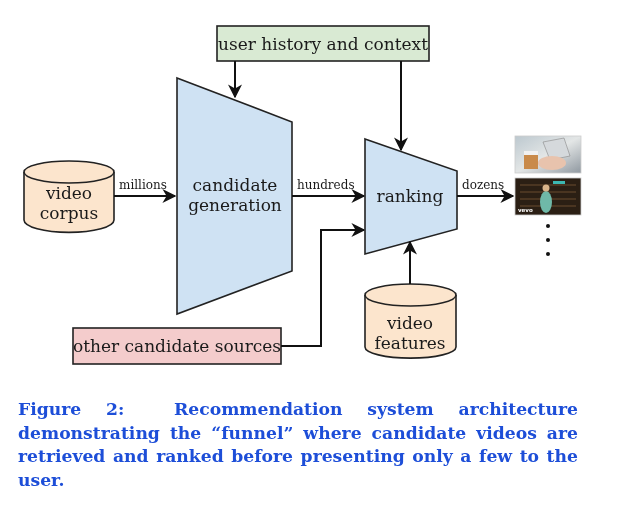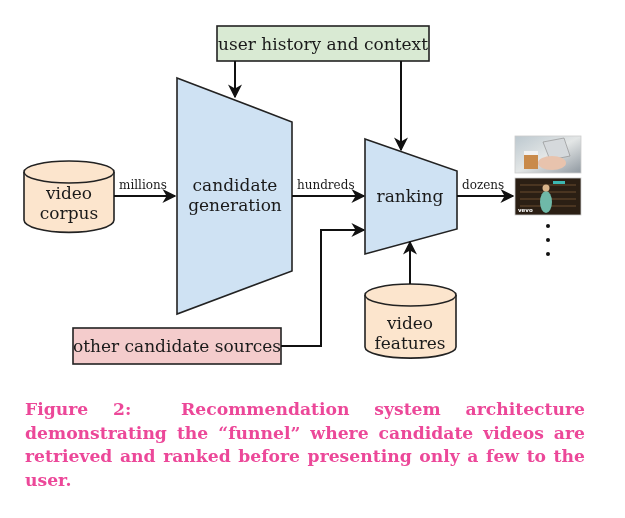--- a/index.html
+++ b/index.html
@@ -2,23 +2,23 @@
 <html><head>
 <meta charset="utf-8">
 <style>
   html, body { margin:0; padding:0; background:#ffffff; }
   body { width:625px; height:518px; position:relative; overflow:hidden; }
   #diagram { position:absolute; left:0; top:0; width:625px; height:390px; }
   .lbl { font-family:"DejaVu Serif","Liberation Serif",serif; fill:#1a1a1a; }
   .small { font-size:12px; }
   .big { font-size:17px; }
   #caption {
-    position:absolute; left:25px; top:398px; width:560px;
+    position:absolute; left:18px; top:398px; width:560px;
     font-family:"DejaVu Serif","Liberation Serif",serif;
-    font-weight:bold; font-size:17.2px; line-height:23.5px; color:#ec4899;
+    font-weight:bold; font-size:17.2px; line-height:23.5px; color:#1d4ed8;
     text-align:justify; text-align-last:left;
   }
   .dot { fill:#111; }
 </style>
 </head>
 <body>
 
 <svg id="diagram" viewBox="0 0 625 390" xmlns="http://www.w3.org/2000/svg">
   <defs>
     <marker id="arr" viewBox="0 0 10 10" refX="9" refY="5" markerWidth="7" markerHeight="7" orient="auto">

